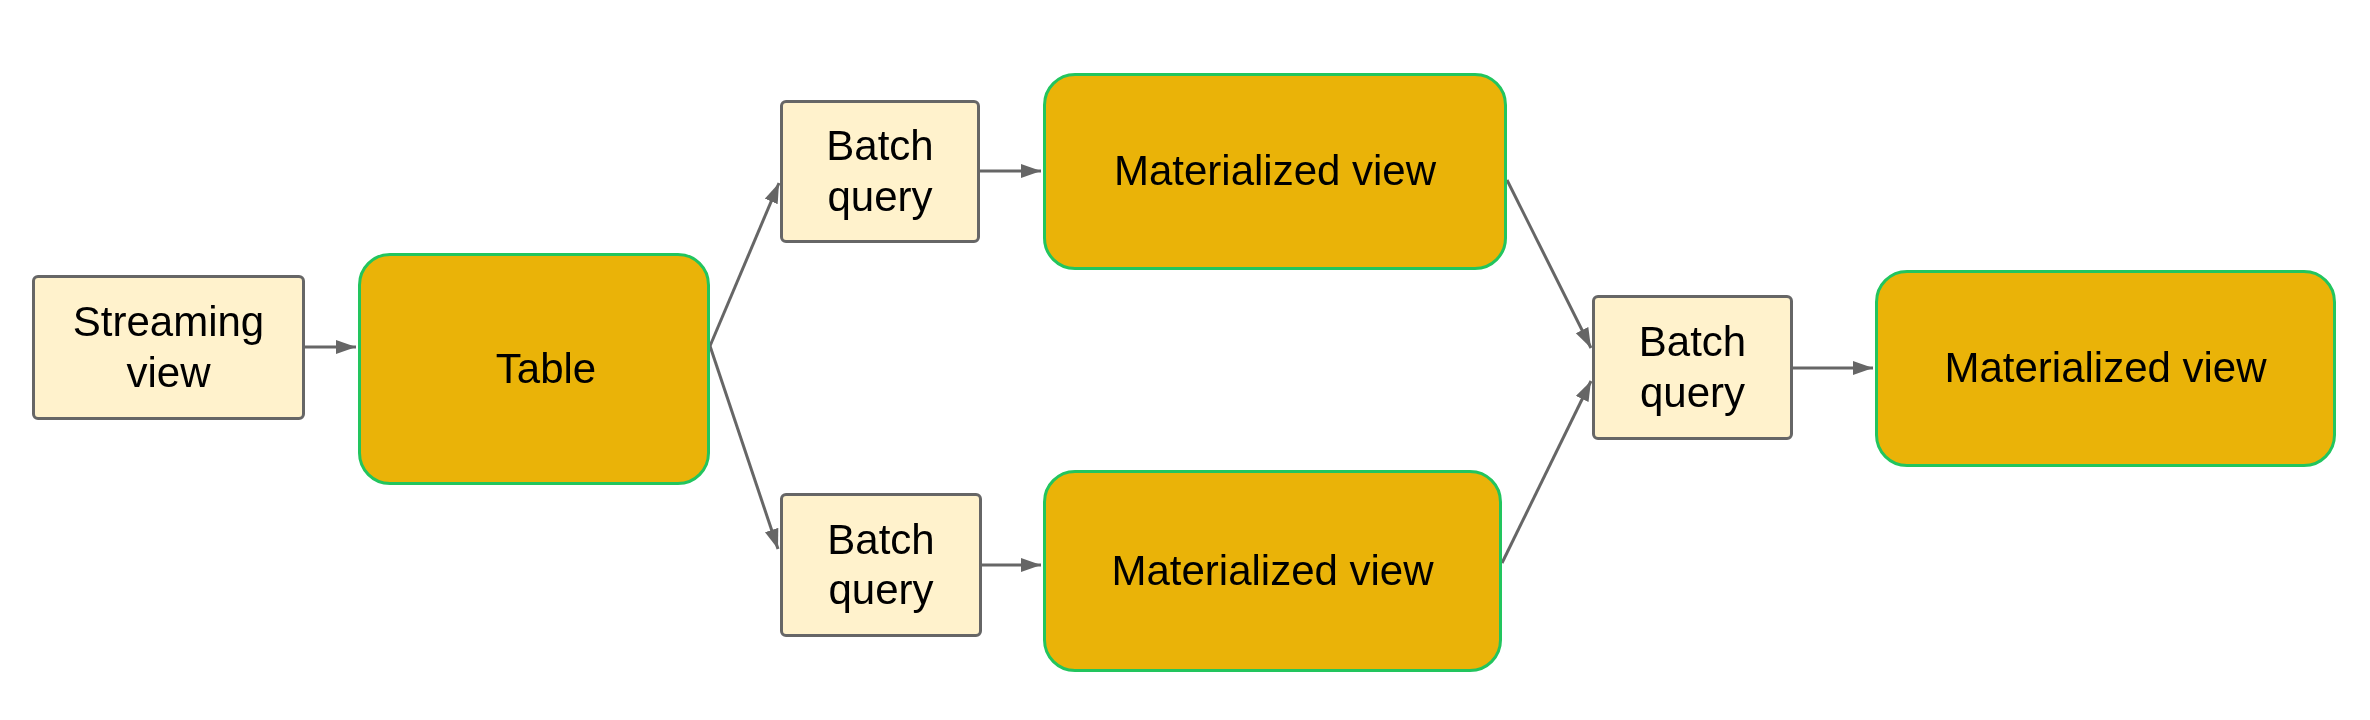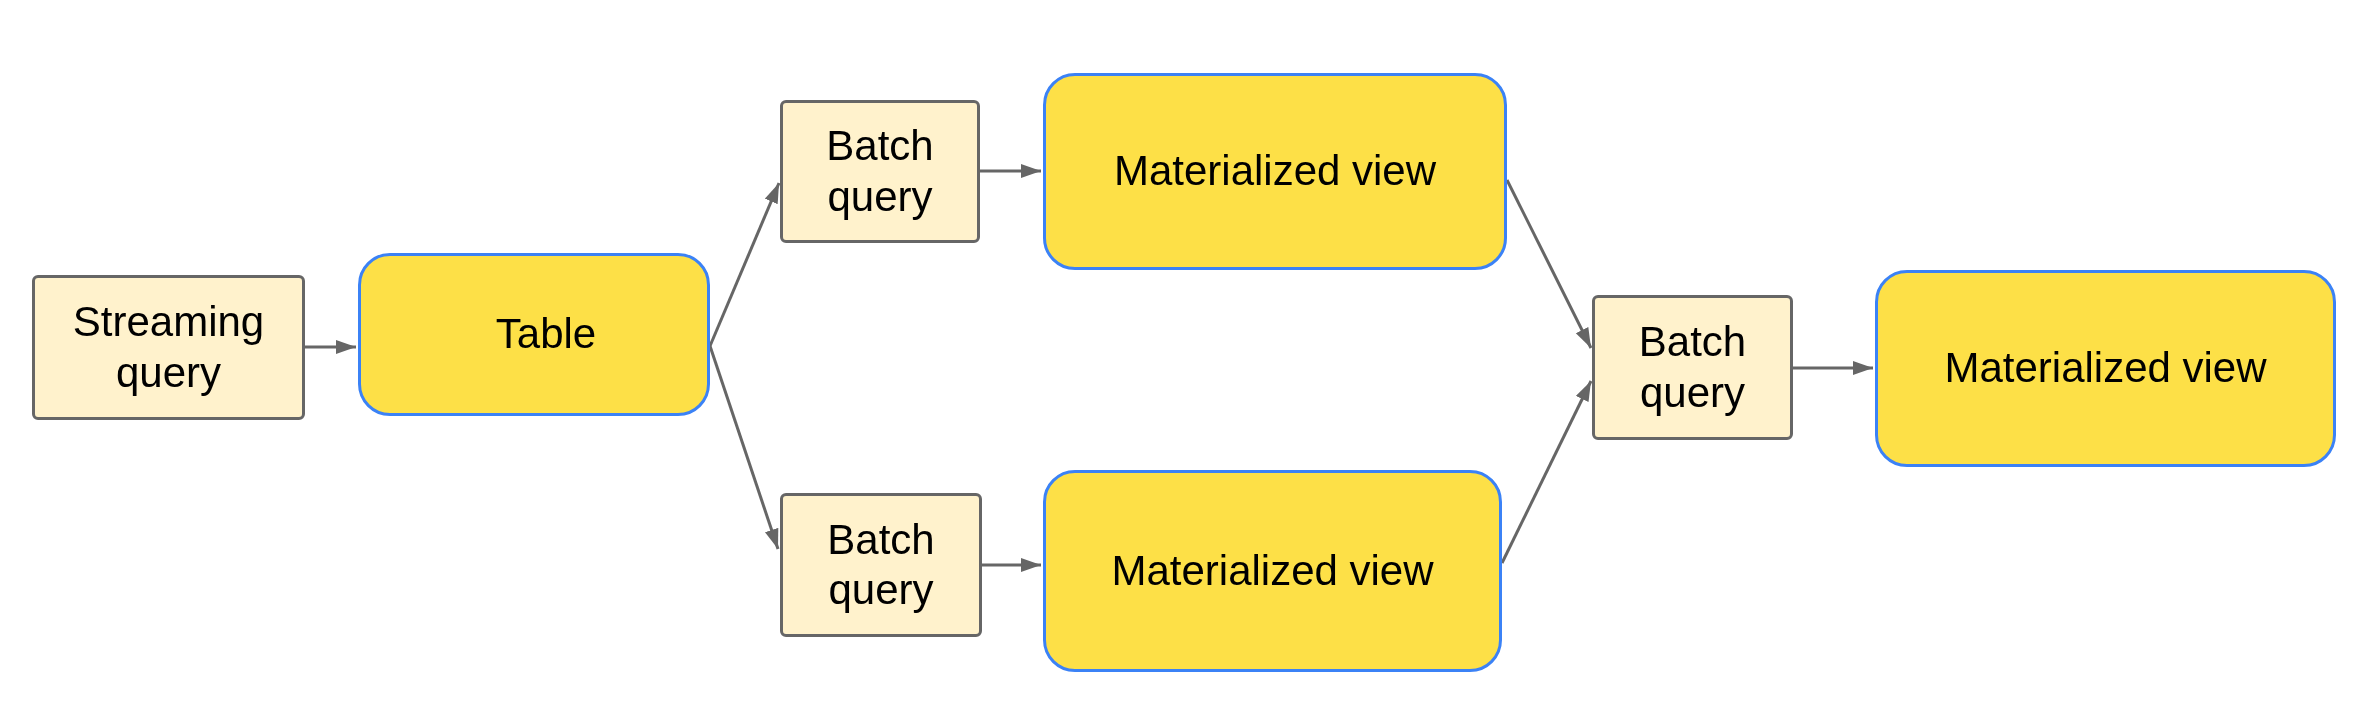--- a/index.html
+++ b/index.html
@@ -33,22 +33,22 @@
     font-size: 42px;
     line-height: 1.2;
     color: #000000;
   }
   .node.query {
     background: #fff2cc;
     border: 3px solid #666666;
     border-radius: 6px;
   }
   .node.table {
-    background: #fde047;
-    border: 3px solid #3b82f6;
+    background: #eab308;
+    border: 3px solid #22c55e;
     border-radius: 32px;
   }
 </style>
 </head>
 <body>
 
 <div class="canvas">
 
   <svg class="edges" viewBox="0 0 2370 720" xmlns="http://www.w3.org/2000/svg" aria-hidden="true">
     <defs>
@@ -68,24 +68,24 @@
     <line x1="982" y1="565" x2="1041" y2="565" stroke="#666666" stroke-width="3" marker-end="url(#arrowhead)"></line>
 
     <line x1="1507" y1="180" x2="1591" y2="348" stroke="#666666" stroke-width="3" marker-end="url(#arrowhead)"></line>
 
     <line x1="1502" y1="563" x2="1591" y2="381" stroke="#666666" stroke-width="3" marker-end="url(#arrowhead)"></line>
 
     <line x1="1793" y1="368" x2="1873" y2="368" stroke="#666666" stroke-width="3" marker-end="url(#arrowhead)"></line>
   </svg>
 
   <div class="node query" style="left:32px; top:275px; width:273px; height:145px;">
-    <span>Streaming query</span>
+    <span>Streaming view</span>
   </div>
 
-  <div class="node table" style="left:358px; top:253px; width:352px; height:163px;padding-left:24px;">
+  <div class="node table" style="left:358px; top:253px; width:352px; height:232px;padding-left:24px;">
     <span>Table</span>
   </div>
 
   <div class="node query" style="left:780px; top:100px; width:200px; height:143px;">
     <span>Batch query</span>
   </div>
 
   <div class="node table" style="left:1043px; top:73px; width:464px; height:197px;">
     <span>Materialized view</span>
   </div>

